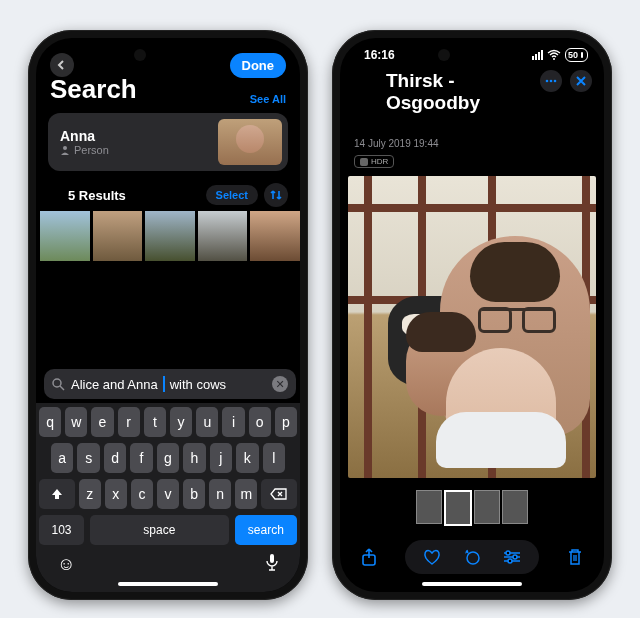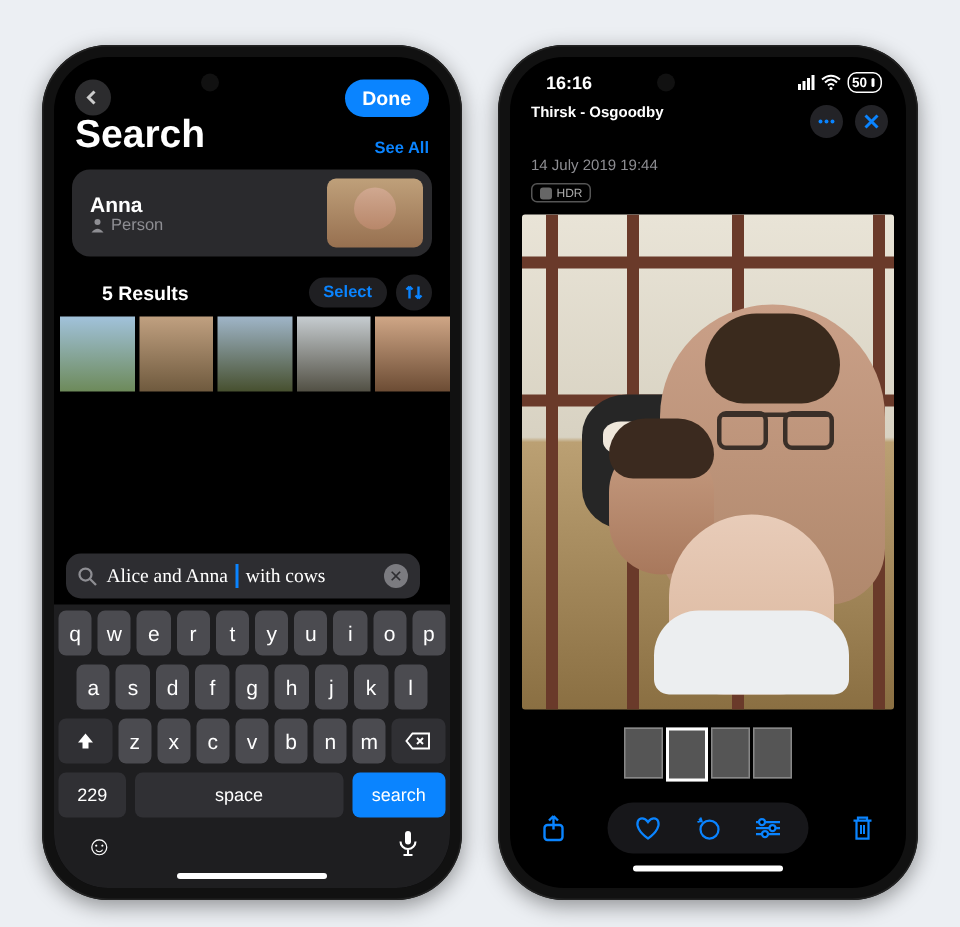--- a/index.html
+++ b/index.html
@@ -150,27 +150,26 @@
   }
   .thumbs .t:nth-child(1){background:linear-gradient(#a1c2db,#6d8a5a);}
   .thumbs .t:nth-child(2){background:linear-gradient(#c0a080,#6f5a3e);}
   .thumbs .t:nth-child(3){background:linear-gradient(#9fb5c8,#47502f);}
   .thumbs .t:nth-child(4){background:linear-gradient(#c6ccd0,#525044);}
   .thumbs .t:nth-child(5){background:linear-gradient(#cfa686,#6c4c34);}
 
   .spacer{flex:1;}
 
   .search-field{
-    margin:0 20px 4px 8px;
+    margin:0 4px 4px 8px;
     background:#2d2d31;
     border-radius:10px;
     height:30px;
     display:flex;align-items:center;padding:0 8px;gap:6px;
     font-size:13px;
-    font-family:Liberation Serif, serif;
   }
   .search-field .q{color:#fff;}
   .search-field .cursor{border-left:2px solid var(--blue);height:16px;margin:0 -1px;}
   .search-field .rest{color:#fff;}
   .clear-btn{
     margin-left:auto;width:16px;height:16px;border-radius:8px;background:#7b7b80;
     color:#2d2d31;font-size:11px;display:flex;align-items:center;justify-content:center;
   }
 
   .keyboard{
@@ -216,21 +215,21 @@
   .batt{
     border:1px solid #fff;border-radius:6px;padding:0 4px 0 2px;height:12px;
     display:flex;align-items:center;gap:1px;font-size:9px;
   }
   .batt:after{content:"";width:2px;height:6px;background:#fff;border-radius:1px;margin-left:2px;}
 
   .p2-header{
     display:flex;align-items:flex-start;justify-content:space-between;
     padding:8px 12px 4px 14px;
   }
-  .p2-title{font-size:10px;font-weight:600;}
+  .p2-title{font-size:19px;font-weight:600;margin-left:32px;}
   .p2-sub{font-size:10px;color:var(--muted);margin-top:24px;}
   .p2-btns{display:flex;gap:8px;}
   .circ{
     width:22px;height:22px;border-radius:11px;background:#232327;
     display:flex;align-items:center;justify-content:center;color:var(--blue);font-size:12px;
   }
   .hdr-badge{
     margin:2px 0 0 14px;
     border:1px solid #555;border-radius:4px;padding:1px 5px;font-size:8px;color:#aaa;
     display:inline-flex;align-items:center;gap:3px;width:max-content;
@@ -417,21 +416,21 @@
               <div class="key">m</div>
             </div>
           <div class="key wide">
             <svg width="16" height="12" viewBox="0 0 16 12">
                 <path d="M4 1 H15 V11 H4 L0 6 Z" fill="none" stroke="#fff" stroke-width="1.3"></path>
                 <path d="M7 4 L11 8 M11 4 L7 8" stroke="#fff" stroke-width="1.3"></path>
               </svg>
           </div>
         </div>
         <div class="krow r4">
-          <div class="key dark num">229</div>
+          <div class="key dark num">103</div>
           <div class="key dark space">space</div>
           <div class="key blue" style="flex:1.8">search</div>
         </div>
         <div class="kb-bottom">
           <span>☺</span>
           <span>
             <svg width="14" height="18" viewBox="0 0 14 18">
                 <rect x="5" y="1" width="4" height="9" rx="2" fill="#fff"></rect>
                 <path d="M2 8 a5 5 0 0 0 10 0 M7 13 V17 M4 17 H10" stroke="#fff" stroke-width="1.4" fill="none"></path>
               </svg>

